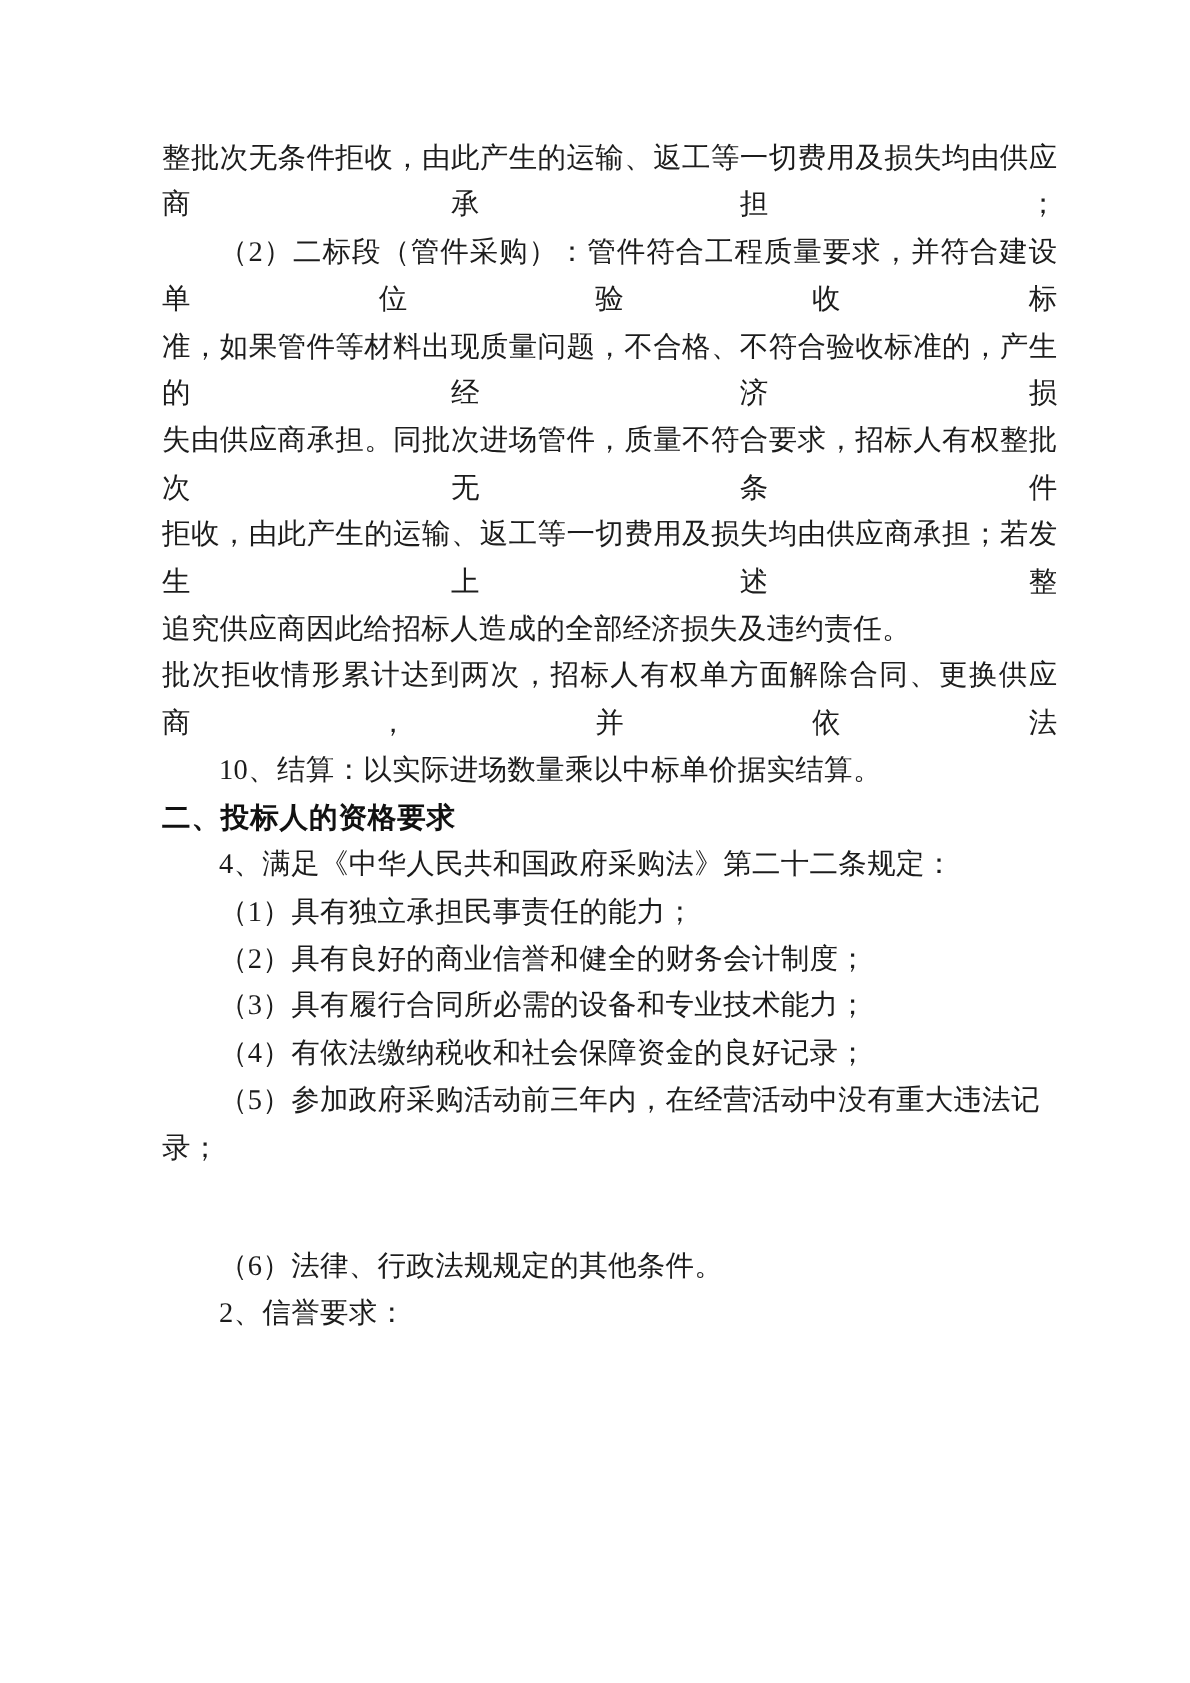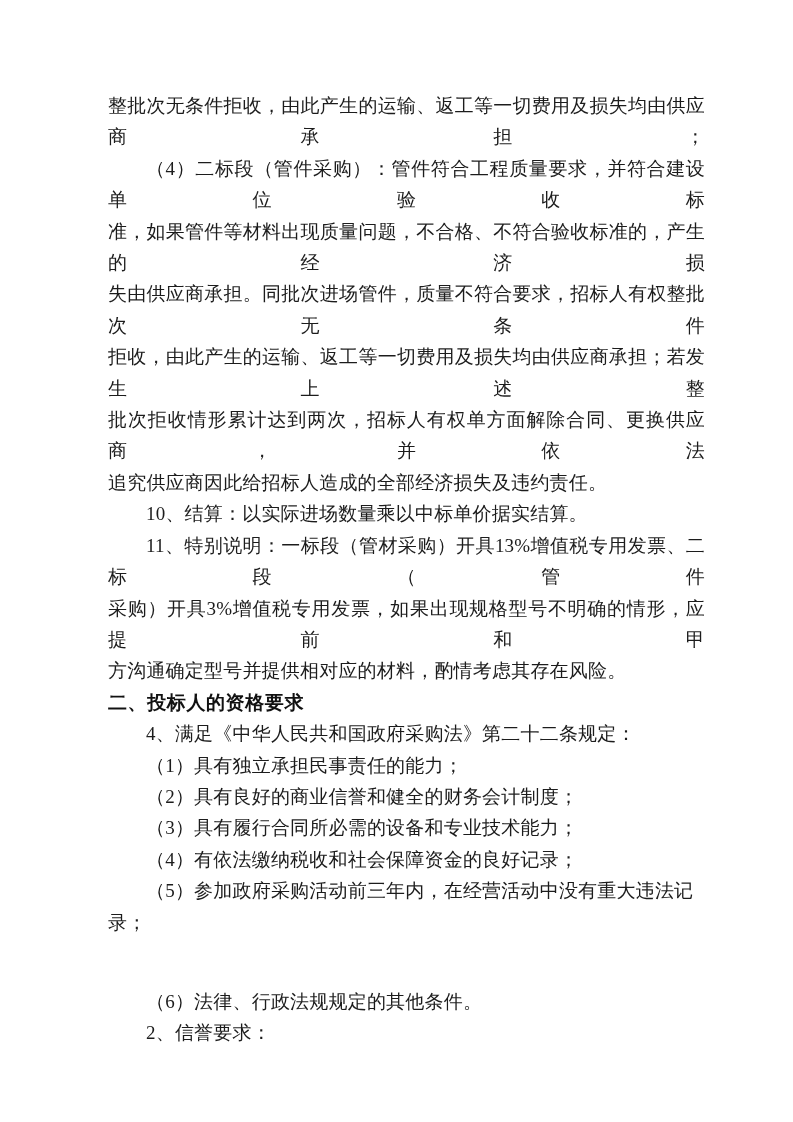--- a/index.html
+++ b/index.html
@@ -44,34 +44,29 @@
 </style>
 </head>
 <body>
 
 <div class="page">
   <div class="content" id="doc-content">
       <div class="para body">
         <div class="line just">整批次无条件拒收，由此产生的运输、返工等一切费用及损失均由供应商承担；</div>
       </div>
       <div class="para body">
-        <div class="line just" style="text-indent: 2em;">（4）二标段（管件采购）：管件符合工程质量要求，并符合建设单位验收标</div>
+        <div class="line just" style="text-indent: 2em;">（2）二标段（管件采购）：管件符合工程质量要求，并符合建设单位验收标</div>
         <div class="line just">准，如果管件等材料出现质量问题，不合格、不符合验收标准的，产生的经济损</div>
         <div class="line just">失由供应商承担。同批次进场管件，质量不符合要求，招标人有权整批次无条件</div>
         <div class="line just">拒收，由此产生的运输、返工等一切费用及损失均由供应商承担；若发生上述整</div>
+        <div class="line">追究供应商因此给招标人造成的全部经济损失及违约责任。</div>
         <div class="line just">批次拒收情形累计达到两次，招标人有权单方面解除合同、更换供应商，并依法</div>
-        <div class="line">追究供应商因此给招标人造成的全部经济损失及违约责任。</div>
       </div>
       <div class="para body">
         <div class="line" style="text-indent: 2em;">10、结算：以实际进场数量乘以中标单价据实结算。</div>
-      </div>
-      <div class="para body">
-        <div class="line just" style="text-indent: 2em;">11、特别说明：一标段（管材采购）开具13%增值税专用发票、二标段（管件</div>
-        <div class="line just">采购）开具3%增值税专用发票，如果出现规格型号不明确的情形，应提前和甲</div>
-        <div class="line">方沟通确定型号并提供相对应的材料，酌情考虑其存在风险。</div>
       </div>
       <div class="para heading">
         <div class="line">二、投标人的资格要求</div>
       </div>
       <div class="para body">
         <div class="line" style="text-indent: 2em;">4、满足《中华人民共和国政府采购法》第二十二条规定：</div>
       </div>
       <div class="para body">
         <div class="line" style="text-indent: 2em;">（1）具有独立承担民事责任的能力；</div>
       </div>

